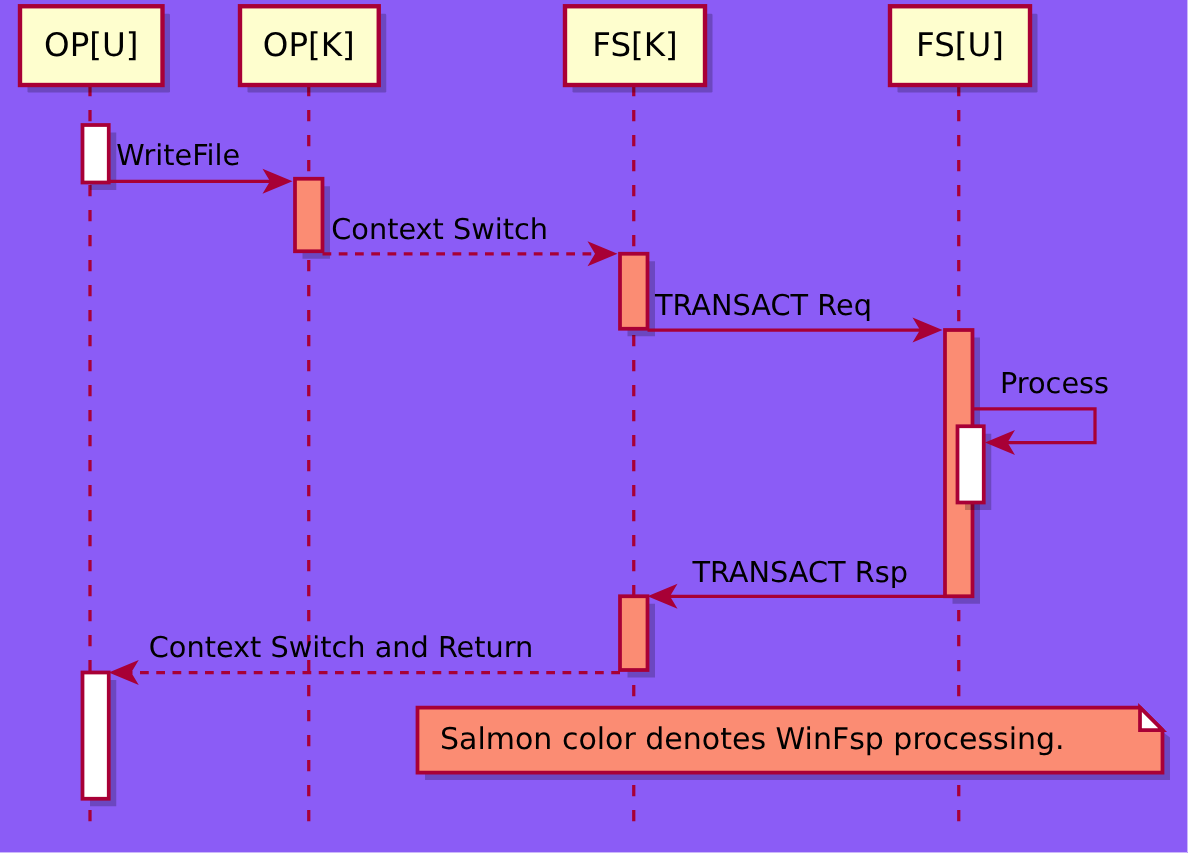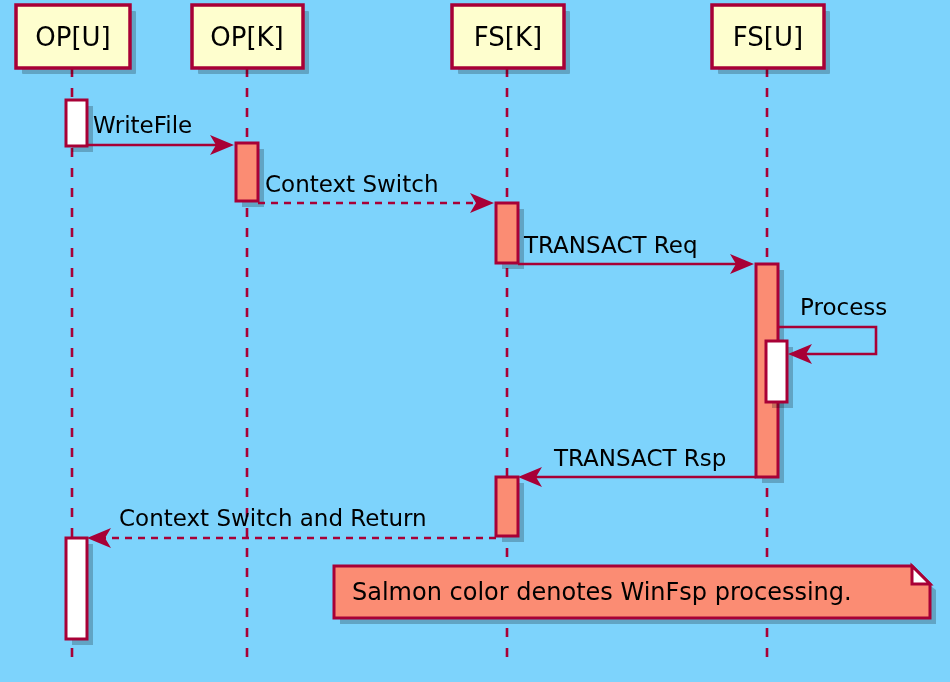--- a/index.html
+++ b/index.html
@@ -8,21 +8,21 @@
     padding: 0;
     background: #FFFFFF;
   }
   body {
     font-family: "DejaVu Sans", sans-serif;
   }
   #diagram-root {
     position: relative;
     width: 950px;
     height: 682px;
-    background: #7dd3fc;
+    background: #8b5cf6;
     overflow: hidden;
   }
   #uml-svg {
     position: absolute;
     top: 0;
     left: 0;
     width: 950px;
     height: 682px;
     display: block;
   }

